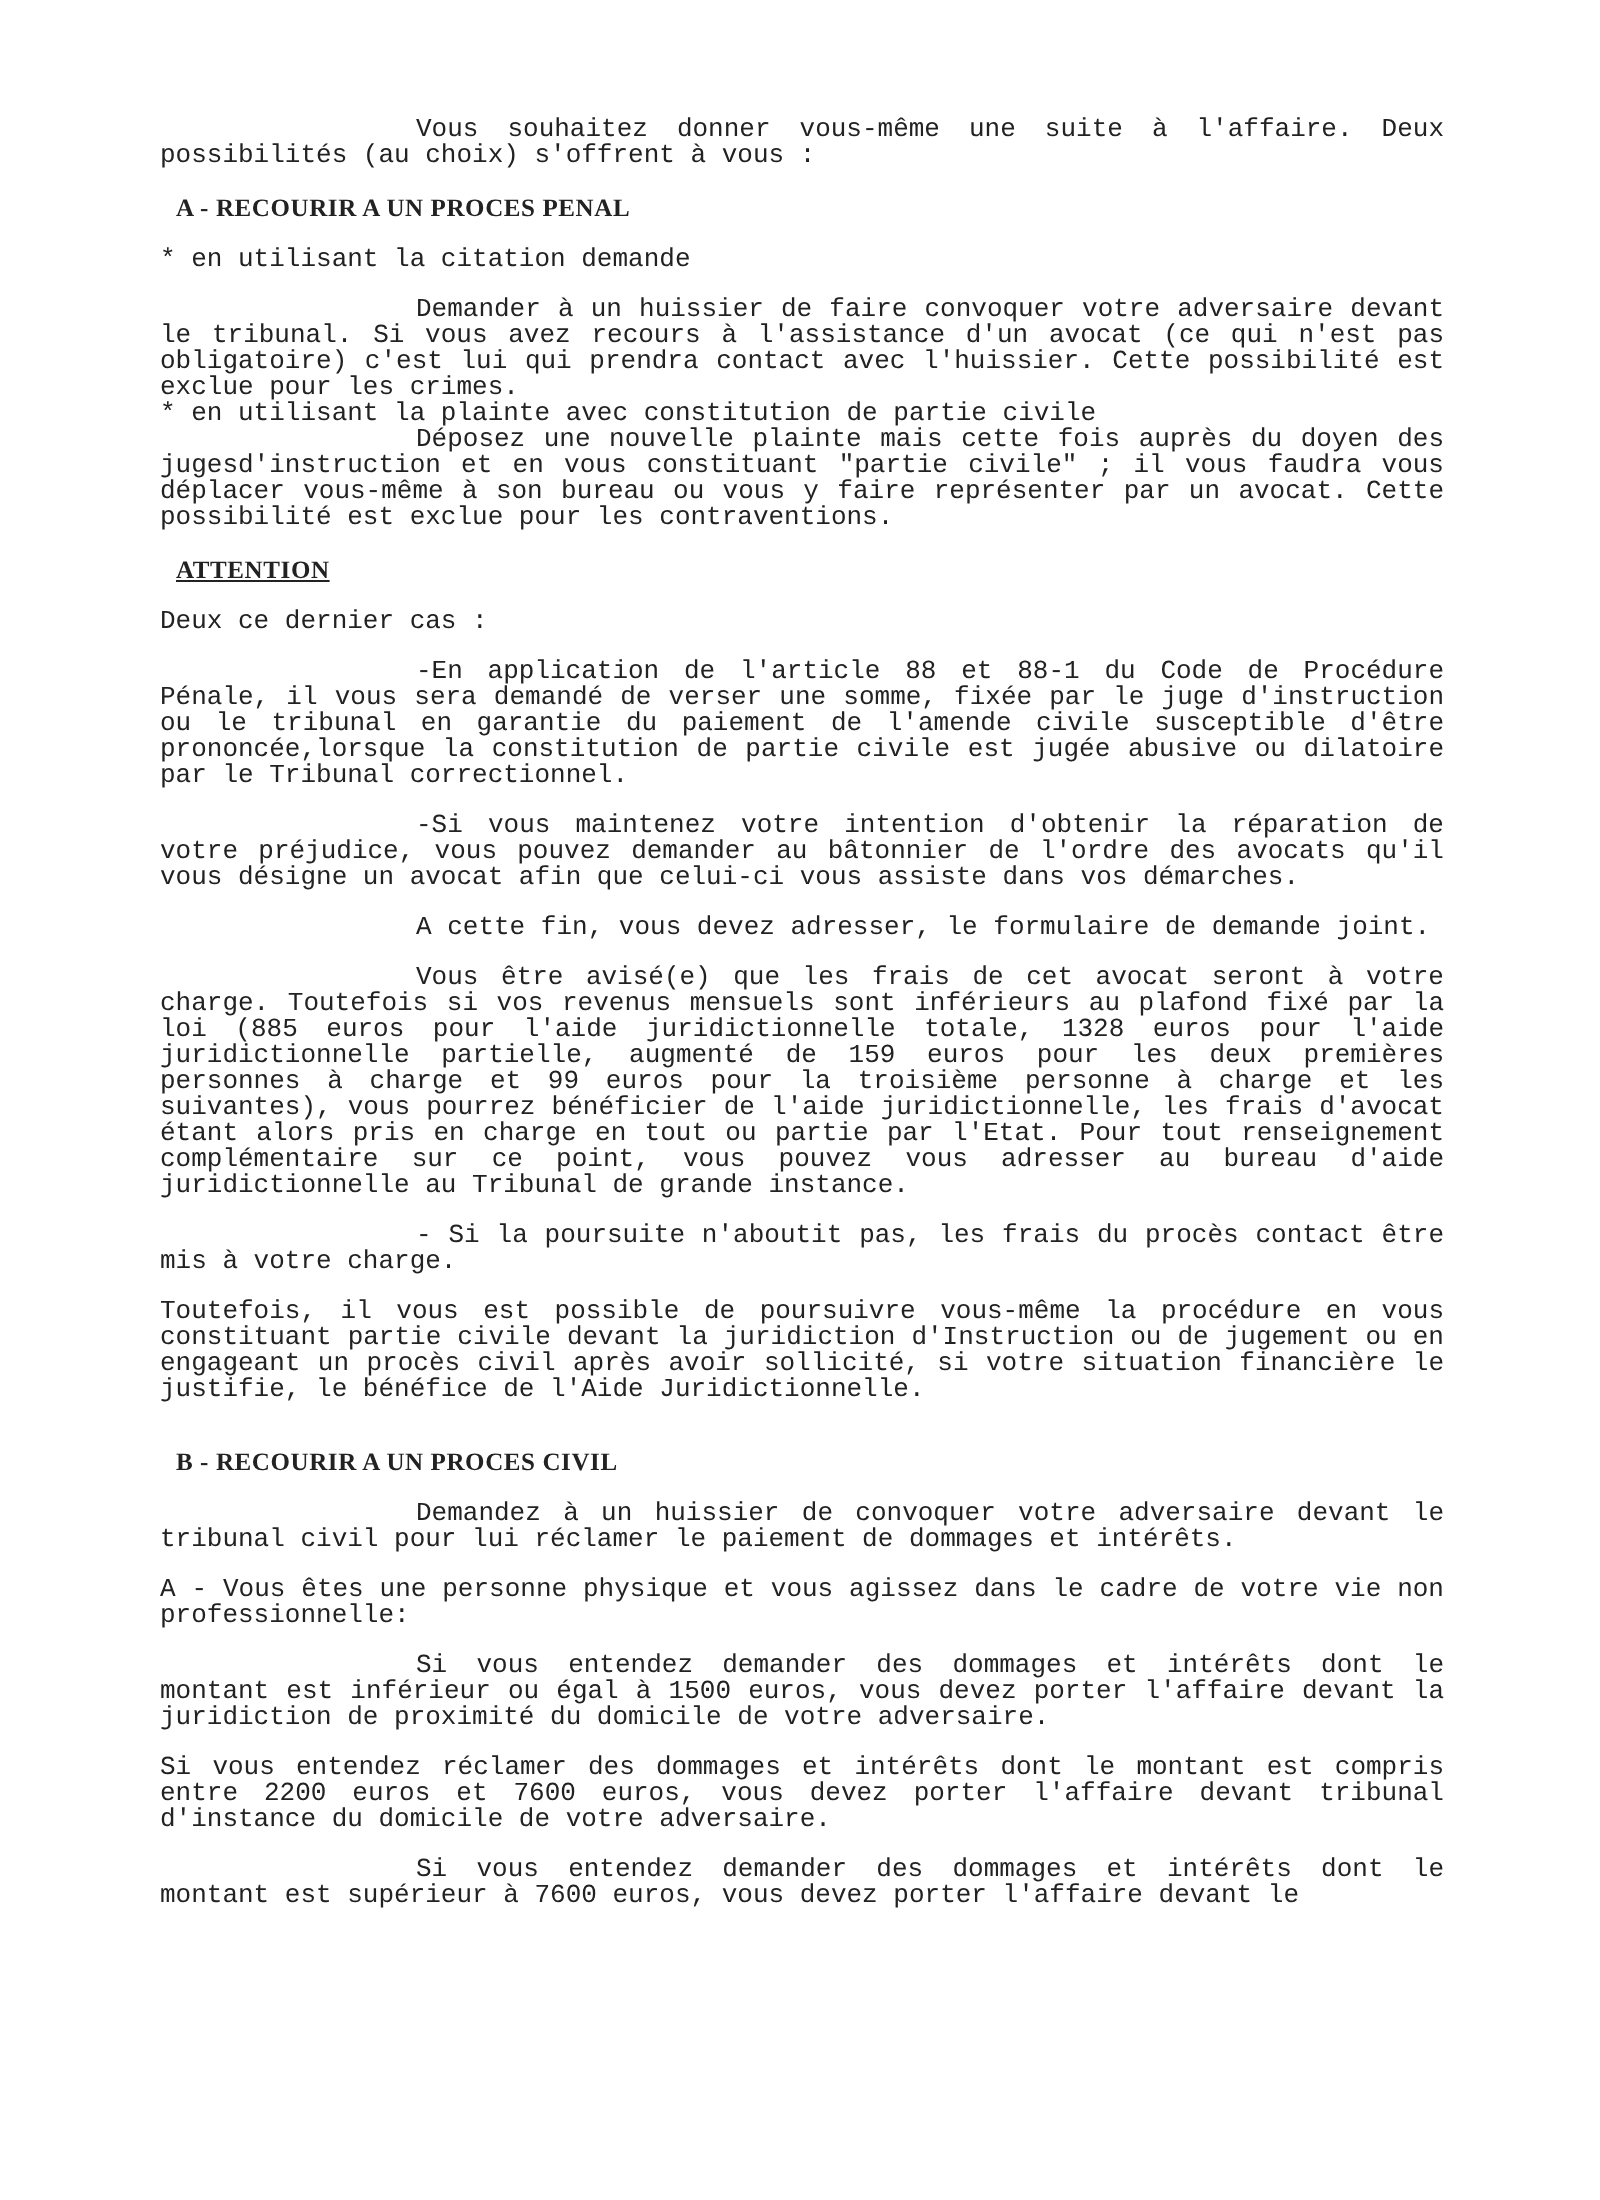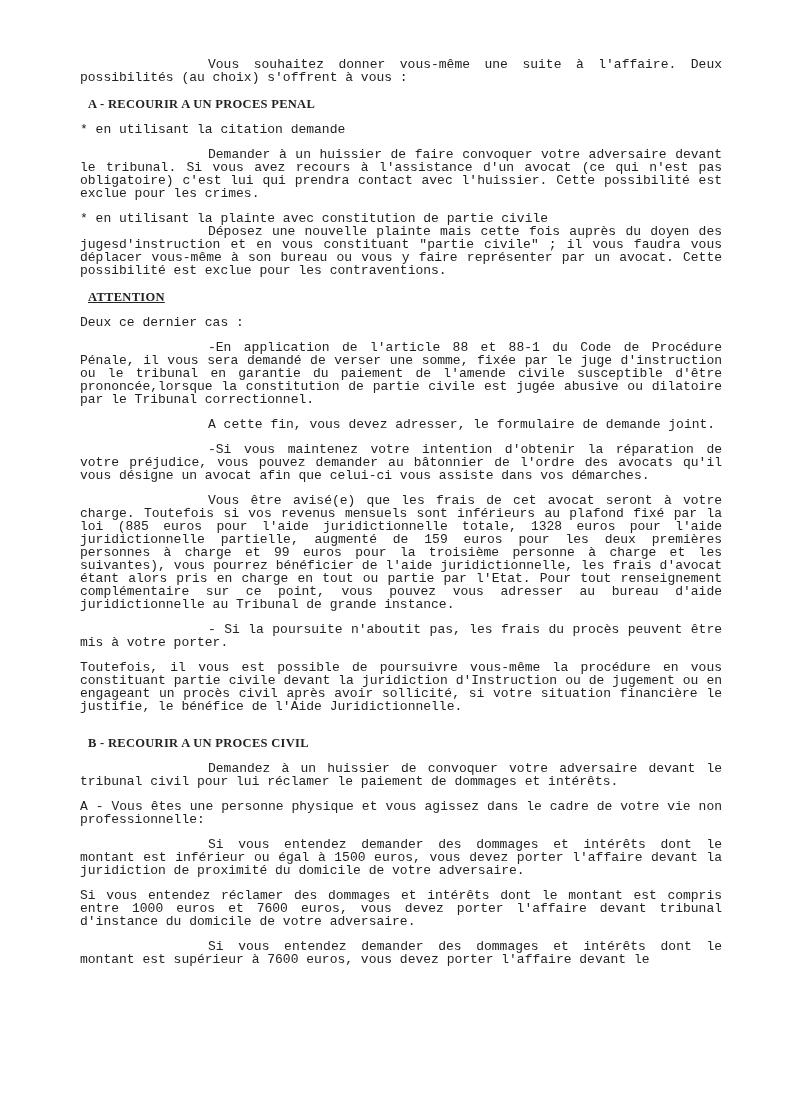--- a/index.html
+++ b/index.html
@@ -16,31 +16,31 @@
     .watermark { position: absolute; left: 708px; top: 1106px; font-family: Liberation Mono, monospace; font-size: 10.5px; color: #8a8a8a; letter-spacing: 0.5px; }
   </style>
 </head>
 <body>
 
 <div class="page">
   <p class="ind">Vous souhaitez donner vous-même une suite à l'affaire. Deux possibilités (au choix) s'offrent à vous :</p>
   <p class="h" style="margin-top:14px">A - RECOURIR A UN PROCES PENAL</p>
   <p style="margin-top:12px">* en utilisant la citation demande</p>
   <p class="ind" style="margin-top:12px">Demander à un huissier de faire convoquer votre adversaire devant le tribunal. Si vous avez recours à l'assistance d'un avocat (ce qui n'est pas obligatoire) c'est lui qui prendra contact avec l'huissier. Cette possibilité est exclue pour les crimes.</p>
-  <p style="margin-top:12px">* en utilisant la plainte avec constitution de partie civile</p>
+  <p style="margin-top:0">* en utilisant la plainte avec constitution de partie civile</p>
   <p class="ind" style="">Déposez une nouvelle plainte mais cette fois auprès du doyen des jugesd'instruction et en vous constituant "partie civile" ; il vous faudra vous déplacer vous-même à son bureau ou vous y faire représenter par un avocat. Cette possibilité est exclue pour les contraventions.</p>
   <p class="h u" style="margin-top:14px">ATTENTION</p>
   <p style="margin-top:12px">Deux ce dernier cas :</p>
   <p class="ind" style="margin-top:12px">-En application de l'article 88 et 88-1 du Code de Procédure Pénale, il vous sera demandé de verser une somme, fixée par le juge d'instruction ou le tribunal en garantie du paiement de l'amende civile susceptible d'être prononcée,lorsque la constitution de partie civile est jugée abusive ou dilatoire par le Tribunal correctionnel.</p>
+  <p class="ind" style="margin-top:12px">-Si vous maintenez votre intention d'obtenir la réparation de votre préjudice, vous pouvez demander au bâtonnier de l'ordre des avocats qu'il vous désigne un avocat afin que celui-ci vous assiste dans vos démarches.</p>
   <p class="ind" style="margin-top:12px">A cette fin, vous devez adresser, le formulaire de demande joint.</p>
-  <p class="ind" style="margin-top:12px">-Si vous maintenez votre intention d'obtenir la réparation de votre préjudice, vous pouvez demander au bâtonnier de l'ordre des avocats qu'il vous désigne un avocat afin que celui-ci vous assiste dans vos démarches.</p>
   <p class="ind" style="margin-top:12px">Vous être avisé(e) que les frais de cet avocat seront à votre charge. Toutefois si vos revenus mensuels sont inférieurs au plafond fixé par la loi (885 euros pour l'aide juridictionnelle totale, 1328 euros pour l'aide juridictionnelle partielle, augmenté de 159 euros pour les deux premières personnes à charge et 99 euros pour la troisième personne à charge et les suivantes), vous pourrez bénéficier de l'aide juridictionnelle, les frais d'avocat étant alors pris en charge en tout ou partie par l'Etat. Pour tout renseignement complémentaire sur ce point, vous pouvez vous adresser au bureau d'aide juridictionnelle au Tribunal de grande instance.</p>
-  <p class="ind" style="margin-top:12px">- Si la poursuite n'aboutit pas, les frais du procès peuvent être mis à votre porter.</p>
+  <p class="ind" style="margin-top:12px">- Si la poursuite n'aboutit pas, les frais du procès contact être mis à votre charge.</p>
   <p style="margin-top:12px">Toutefois, il vous est possible de poursuivre vous-même la procédure en vous constituant partie civile devant la juridiction d'Instruction ou de jugement ou en engageant un procès civil après avoir sollicité, si votre situation financière le justifie, le bénéfice de l'Aide Juridictionnelle.</p>
   <p class="h" style="margin-top:24px">B - RECOURIR A UN PROCES CIVIL</p>
   <p class="ind" style="margin-top:12px">Demandez à un huissier de convoquer votre adversaire devant le tribunal civil pour lui réclamer le paiement de dommages et intérêts.</p>
   <p style="margin-top:12px">A - Vous êtes une personne physique et vous agissez dans le cadre de votre vie non professionnelle:</p>
   <p class="ind" style="margin-top:12px">Si vous entendez demander des dommages et intérêts dont le montant est inférieur ou égal à 1500 euros, vous devez porter l'affaire devant la juridiction de proximité du domicile de votre adversaire.</p>
-  <p style="margin-top:12px">Si vous entendez réclamer des dommages et intérêts dont le montant est compris entre 1000 euros et 7600 euros, vous devez porter l'affaire devant tribunal d'instance du domicile de votre adversaire.</p>
+  <p style="margin-top:12px">Si vous entendez réclamer des dommages et intérêts dont le montant est compris entre 2200 euros et 7600 euros, vous devez porter l'affaire devant tribunal d'instance du domicile de votre adversaire.</p>
   <p class="ind" style="margin-top:12px">Si vous entendez demander des dommages et intérêts dont le montant est supérieur à 7600 euros, vous devez porter l'affaire devant le</p>
 </div>
 
 <div class="watermark">WOWSlider.com</div>
 
 </body></html>

